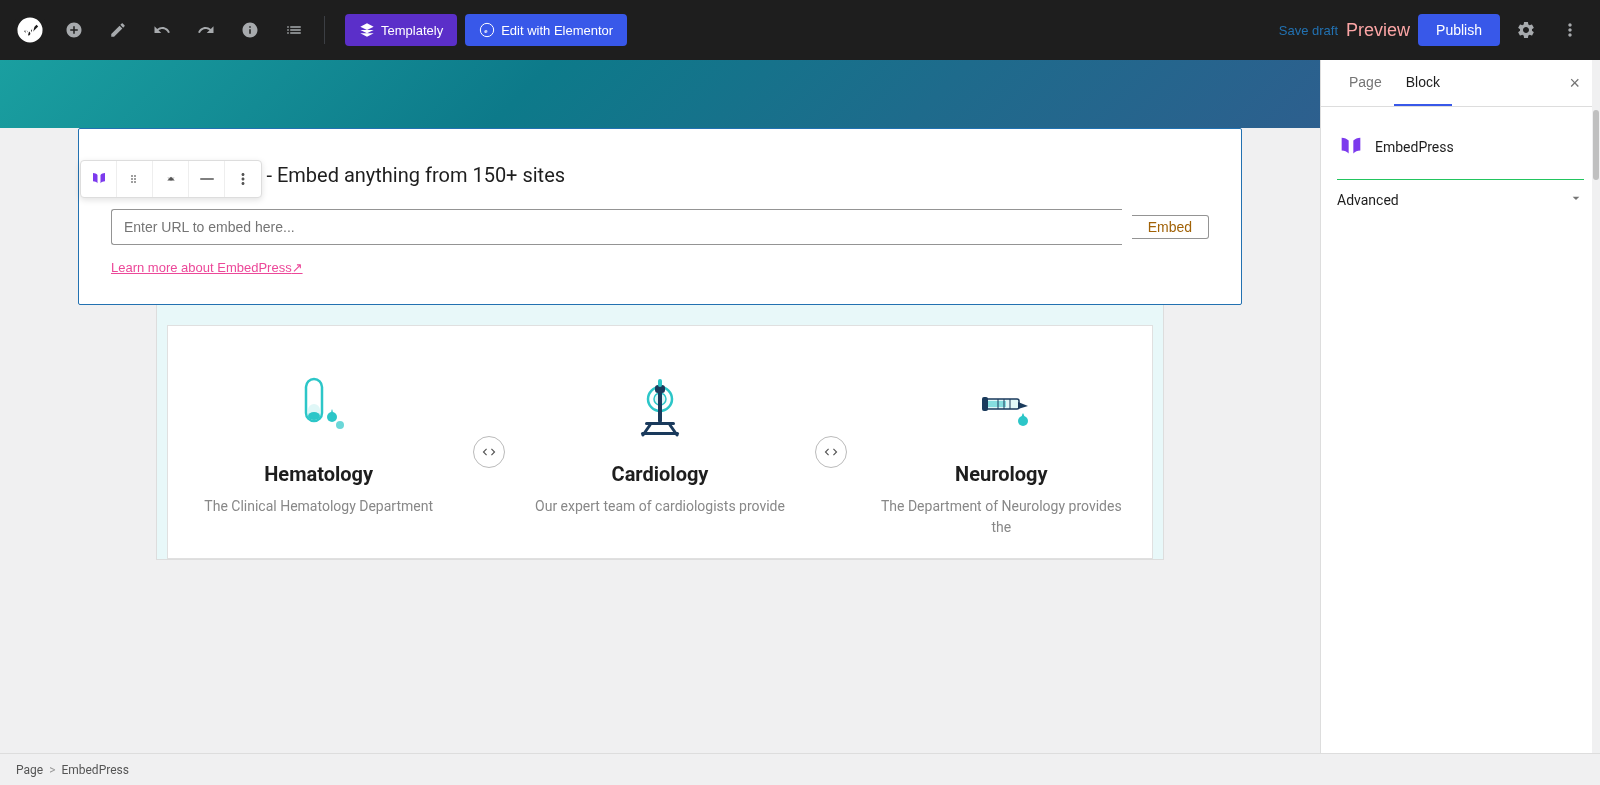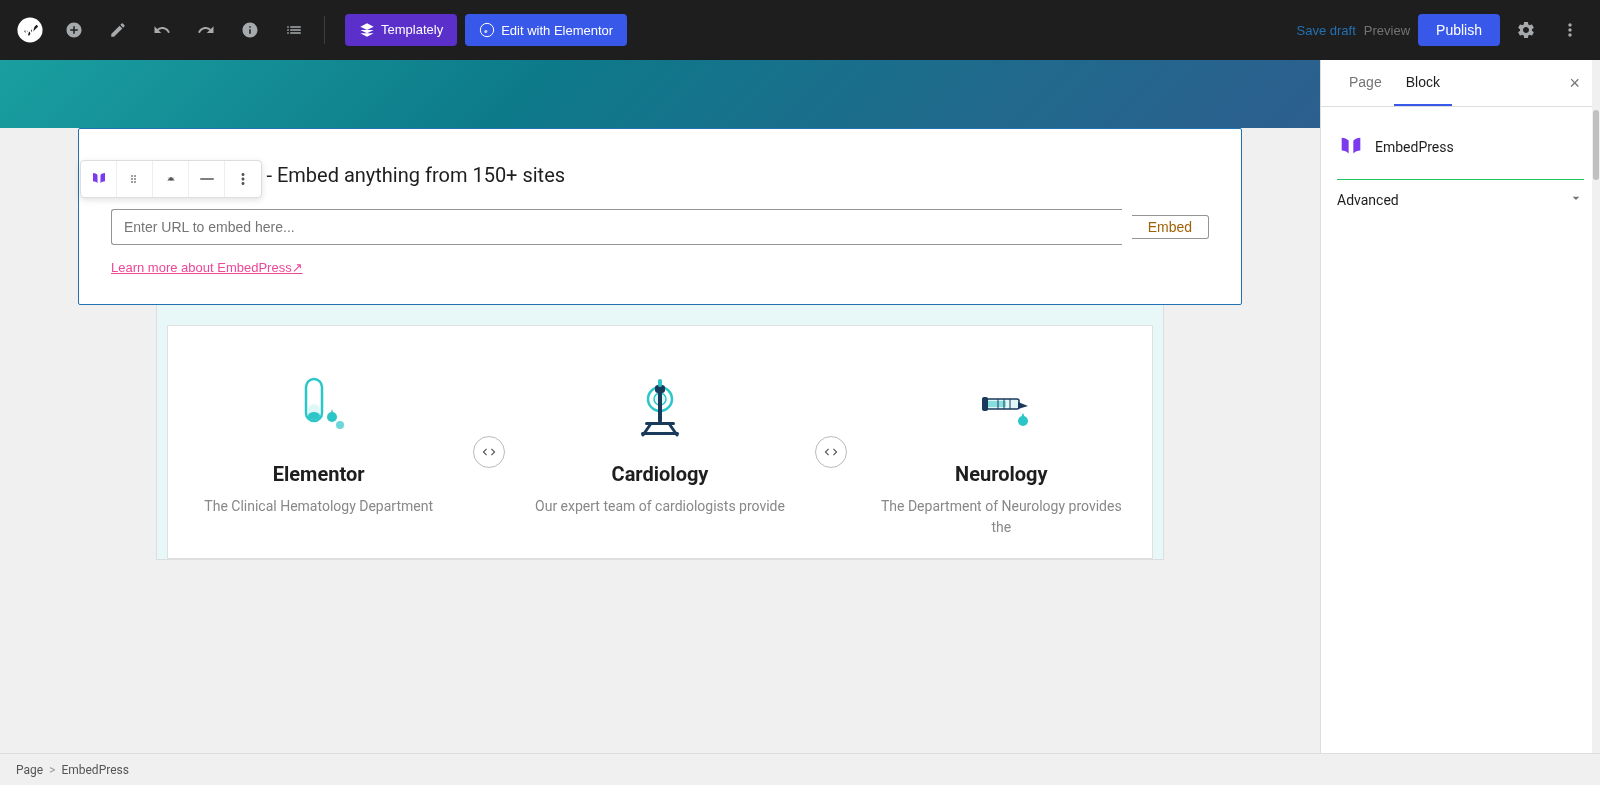--- a/index.html
+++ b/index.html
@@ -35,21 +35,21 @@
     .toolbar-divider { width: 1px; height: 28px; background: #3c3f44; margin: 0 4px; }
     .btn-templately {
       background: #5b2fc9;
       color: white;
       border: none;
       border-radius: 4px;
       padding: 8px 14px;
       cursor: pointer;
       font-size: 13px;
       font-weight: 500;
-      display: flex; align-items: flex-start; gap: 6px;
+      display: flex; align-items: center; gap: 6px;
       margin-left: 8px;
     }
     .btn-save-templately {
       background: #3858e9;
       color: white;
       border: none;
       border-radius: 4px;
       padding: 8px 14px;
       cursor: pointer;
       font-size: 13px;
@@ -76,23 +76,23 @@
       background: none;
       border: none;
       color: #2271b1;
       cursor: pointer;
       font-size: 13px;
       font-weight: 500;
     }
     .btn-preview {
       background: none;
       border: none;
-      color: #737373;
-      cursor: pointer;
-      font-size: 13px;
+      color: #fca5a5;
+      cursor: pointer;
+      font-size: 18px;
       font-weight: 500;
     }
     .btn-publish {
       background: #3858e9;
       color: white;
       border: none;
       border-radius: 4px;
       padding: 8px 18px;
       cursor: pointer;
       font-size: 14px;
@@ -524,21 +524,21 @@
 
                   <rect x="22" y="10" width="16" height="42" rx="8" fill="none" stroke="#2cc6c8" stroke-width="2.5"></rect>
                   <rect x="24" y="35" width="12" height="16" rx="6" fill="#e0f7f7"></rect>
                   <rect x="24" y="43" width="12" height="8" rx="6" fill="#2cc6c8"></rect>
 
                   <circle cx="48" cy="48" r="5" fill="#2cc6c8"></circle>
                   <path d="M48 40 Q50 44 48 50 Q46 44 48 40z" fill="#2cc6c8"></path>
                   <circle cx="56" cy="56" r="4" fill="#2cc6c8" opacity="0.7"></circle>
                 </svg>
               </div>
-              <div class="card-title">Elementor</div>
+              <div class="card-title">Hematology</div>
               <div class="card-desc">The Clinical Hematology Department</div>
             </div>
 
             <div class="card-divider">
               <button class="nav-arrow">
                 <svg width="14" height="14" viewBox="0 0 24 24" fill="currentColor">
                     <path d="M15.41 7.41L14 6l-6 6 6 6 1.41-1.41L10.83 12z"></path>
                   </svg>
                 <svg width="14" height="14" viewBox="0 0 24 24" fill="currentColor" style="margin-left:-6px;">
                     <path d="M8.59 16.59L10 18l6-6-6-6-1.41 1.41L13.17 12z"></path>

